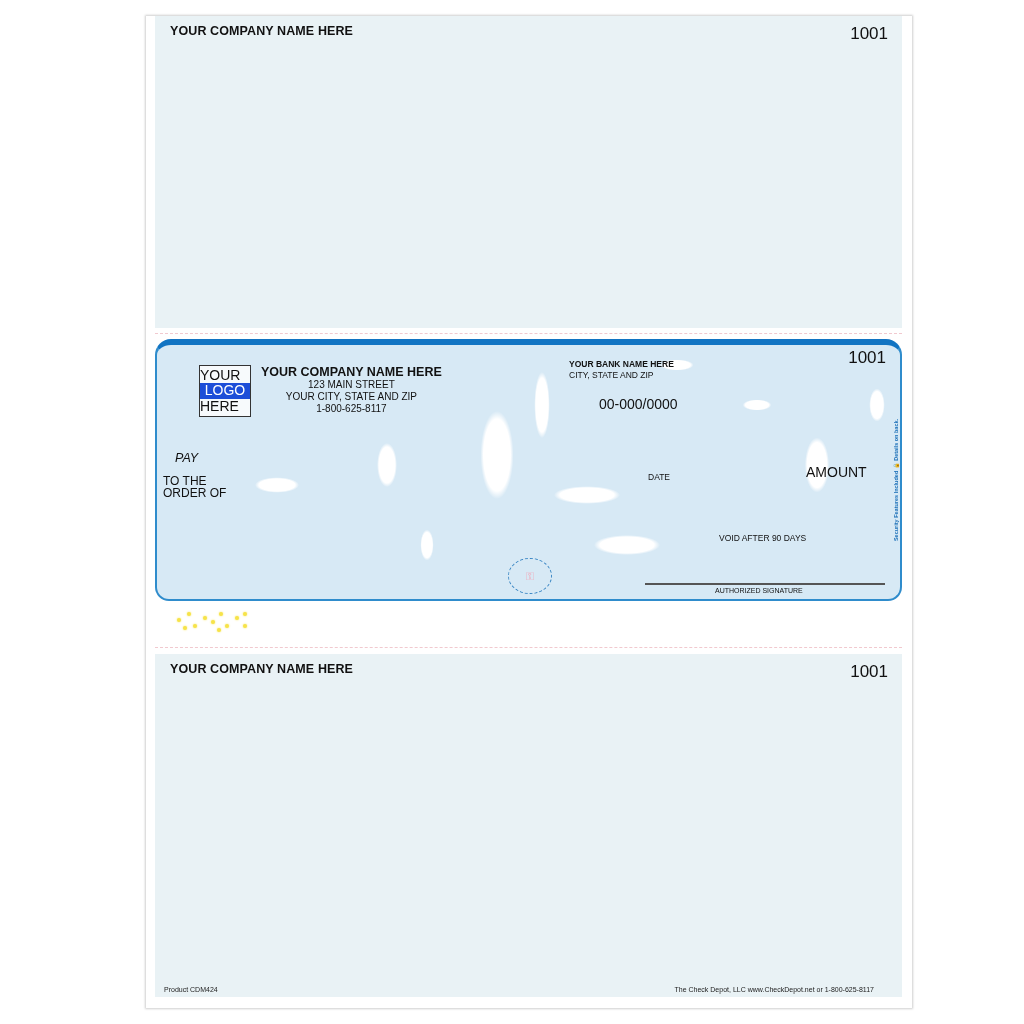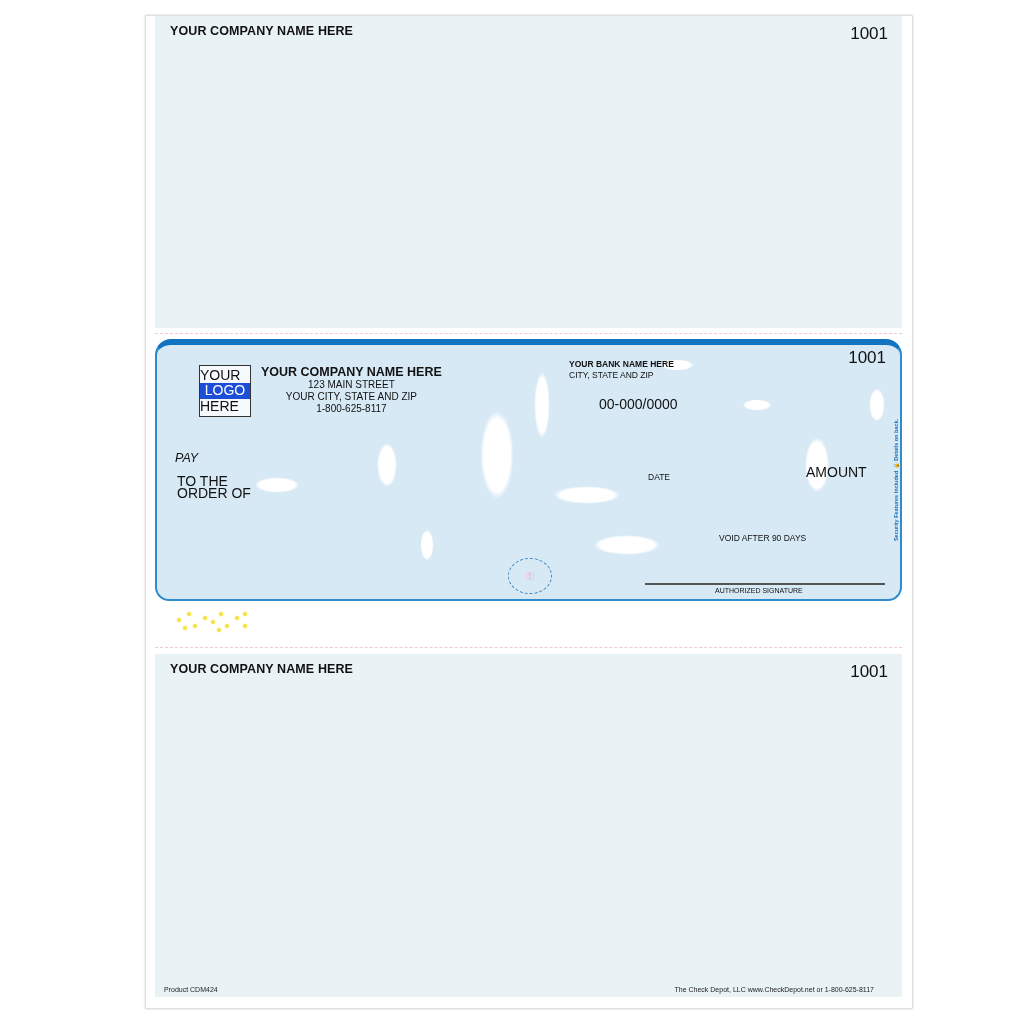--- a/index.html
+++ b/index.html
@@ -31,21 +31,21 @@
   .logo-box .inv { background:#1d4ed8; color:#fff; width:100%; text-align:center; }
   .company-block { position:absolute; left:104px; top:20px; text-align:center; color:#111; }
   .company-name { font-weight:bold; font-size:12.5px; }
   .company-line { font-size:10px; line-height:12px; }
   .bank-block { position:absolute; left:412px; top:14px; text-align:left; color:#111; }
   .bank-name { font-weight:bold; font-size:8.5px; line-height:11px; }
   .bank-line { font-size:8.5px; line-height:11px; }
   .routing { position:absolute; left:442px; top:51px; font-size:14px; color:#111; }
   .check-number { position:absolute; right:14px; top:3px; font-size:17px; color:#111; }
   .pay { position:absolute; left:18px; top:106px; font-size:12.5px; color:#111;font-style:italic; }
-  .order { position:absolute; left:20px; top:130px; font-size:14px; line-height:12px; color:#111; }
+  .order { position:absolute; left:6px; top:130px; font-size:12px; line-height:12px; color:#111; }
   .date-lbl { position:absolute; left:491px; top:127px; font-size:8.5px; color:#111; }
   .amount-lbl { position:absolute; left:649px; top:119px; font-size:14px; color:#111;text-align:center; }
   .void-lbl { position:absolute; left:562px; top:188px; font-size:8.5px; color:#111; }
   .sig-line { position:absolute; left:488px; top:238px; width:240px; height:0; border-top:2px solid #555; }
   .sig-lbl { position:absolute; left:558px; top:242px; font-size:7px; color:#111; }
   .side-security { position:absolute; right:-2px; top:60px; width:12px; height:150px; }
   .side-security span { position:absolute; left:50%; top:50%; transform:translate(-50%,-50%) rotate(-90deg); white-space:nowrap; font-size:5.5px; font-weight:bold; color:#1a6fb8; }
   .seal { position:absolute; left:351px; top:213px; width:42px; height:34px; border-radius:50%; border:1px dashed #3b87c4; display:flex; align-items:center; justify-content:center; }
   .seal-key { color:#f0a8b8; font-size:11px; }
   .micr-zone { position:absolute; left:9px; top:590px; width:747px; height:36px; }

